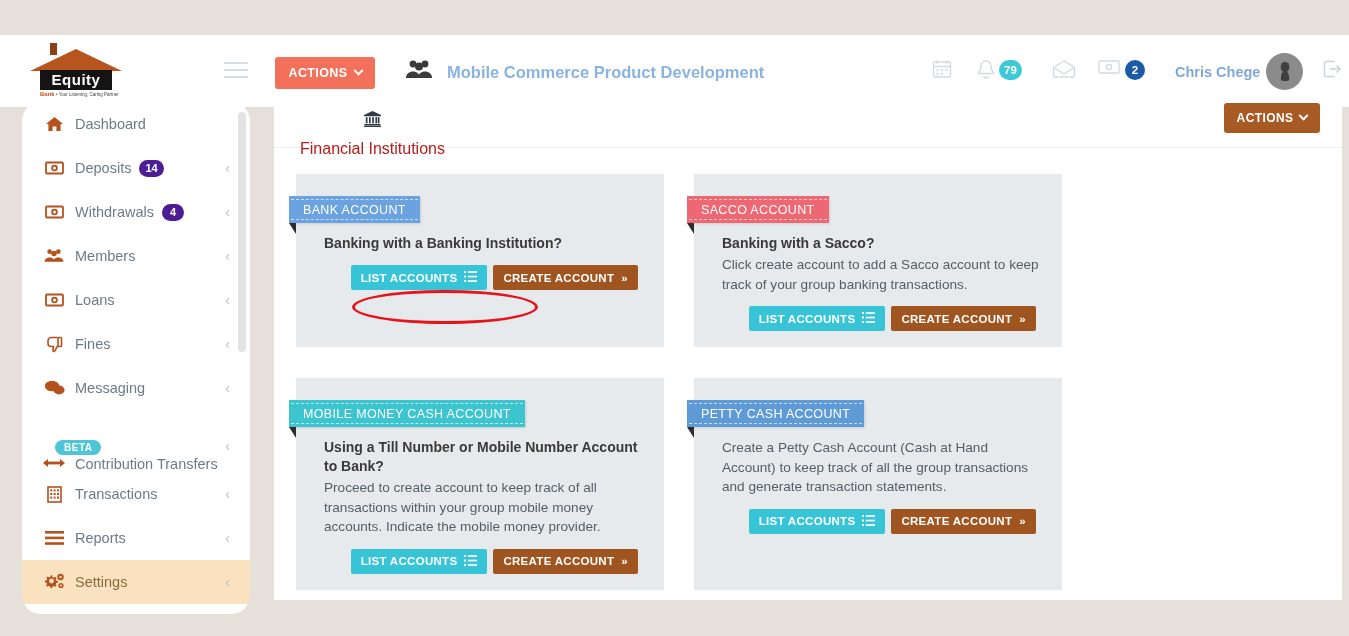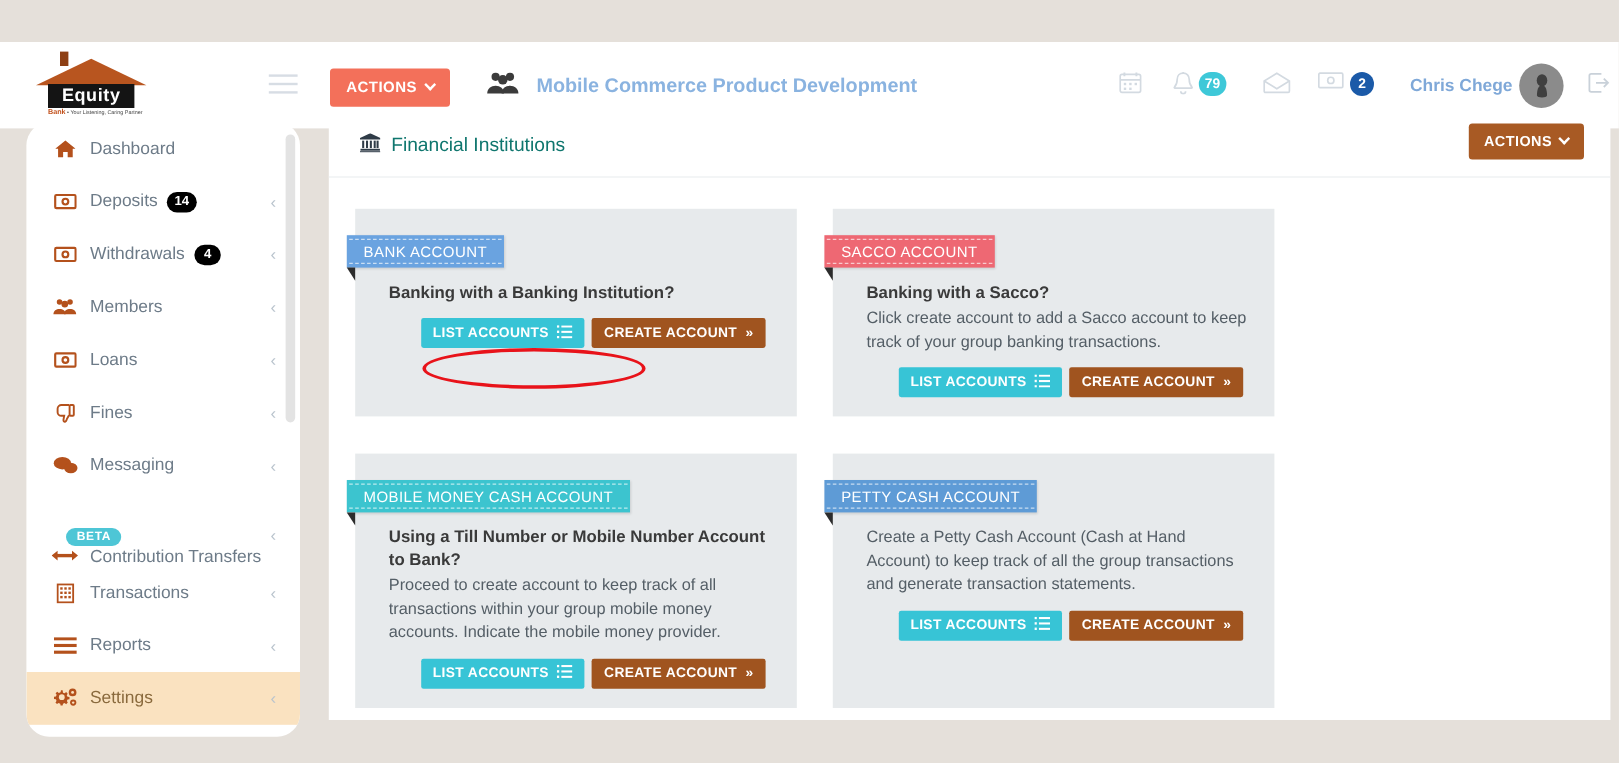--- a/index.html
+++ b/index.html
@@ -122,21 +122,21 @@
   .side-item.active .si-label { color: #8a6a3d; }
   .si-icon {
     width: 24px; min-width: 24px; height: 18px;
     display: flex; align-items: center; justify-content: center;
     color: #b4511c; margin-right: 9px;
   }
   .si-label { white-space: nowrap; }
   .si-badge {
     margin-left: 8px;
     min-width: 22px; height: 17px; padding: 0 6px;
-    background: #000000; color: #fff;
+    background: #4c1d95; color: #fff;
     border-radius: 9px;
     font-size: 11px; font-weight: bold;
     display: inline-flex; align-items: center; justify-content: center;
   }
   .si-beta {
     position: absolute; left: 33px; top: 30px;
     padding: 2px 9px;
     background: #4ec6d6; color: #fff;
     border-radius: 9px;
     font-size: 10px; font-weight: bold; letter-spacing: .5px;
@@ -159,22 +159,22 @@
     position: absolute; left: 274px; top: 90px;
     width: 1068px; height: 510px;
     background: #ffffff;
   }
   #panel-head {
     position: relative; height: 58px;
     border-bottom: 1px solid #eceef0;
   }
   #panel-title {
     position: absolute; left: 26px; top: 21px;
-    font-size: 16px; color: #0f766e;
-    display: flex; align-items: center; gap: 9px;
+    font-size: 16px; color: #b91c1c;
+    display: flex; align-items: center; gap: 9px; flex-direction: column;
   }
   #panel-actions-btn {
     position: absolute; right: 22px; top: 13px;
     width: 96px; height: 30px;
     background: #a85a24; color: #fff;
     border: none; border-radius: 3px;
     font-size: 12px; font-weight: bold; letter-spacing: .4px;
     cursor: pointer;
     display: flex; align-items: center; justify-content: center; gap: 7px;
     font-family: "Liberation Sans", sans-serif;

